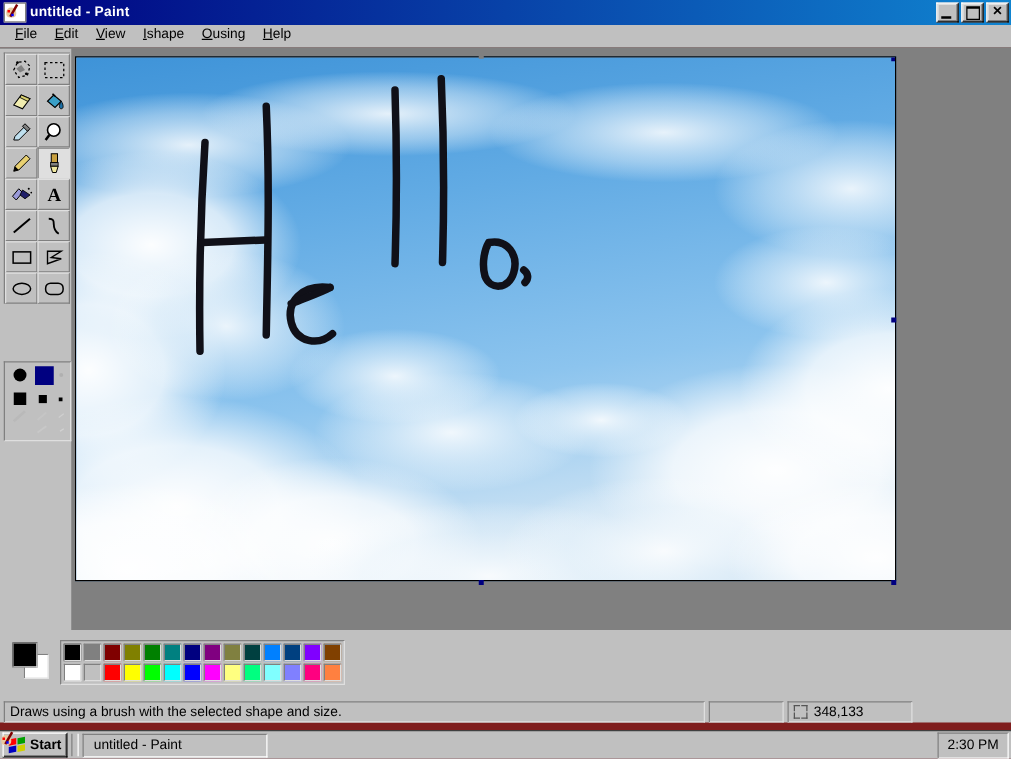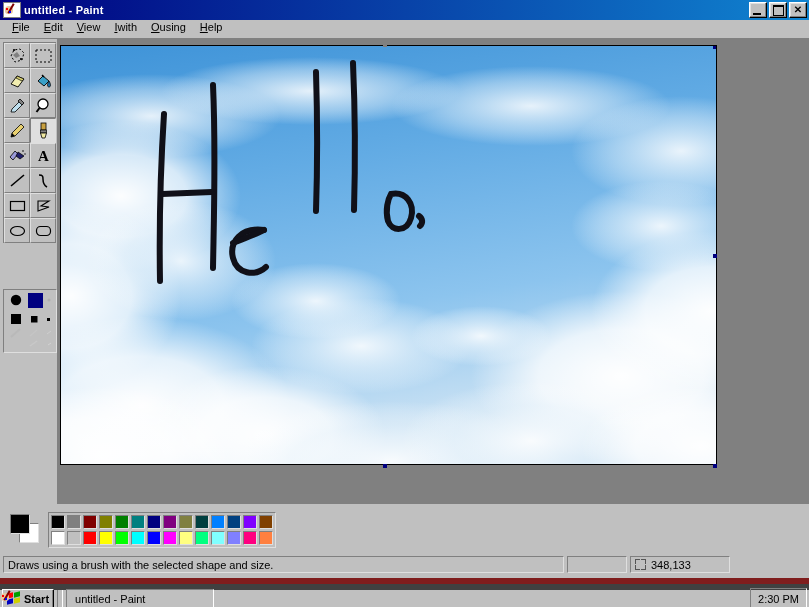--- a/index.html
+++ b/index.html
@@ -124,21 +124,21 @@
   .palrow{display:flex;}
   .swatch{
     width:14px;height:14px;box-sizing:border-box;margin:1px;
     border-top:1px solid #808080;border-left:1px solid #808080;
     border-right:1px solid #dfdfdf;border-bottom:1px solid #dfdfdf;
   }
 
   
   .statusbar{
     position:absolute;left:0;top:556px;width:809px;height:22px;background:#c0c0c0;
-    display:flex;align-items:flex-start;padding:0 3px;box-sizing:border-box;gap:3px;
+    display:flex;align-items:flex-end;padding:0 3px;box-sizing:border-box;gap:3px;
   }
   .stpanel{
     height:17px;box-sizing:border-box;
     border-top:1px solid #808080;border-left:1px solid #808080;
     border-right:1px solid #dfdfdf;border-bottom:1px solid #dfdfdf;
     display:flex;align-items:center;padding:0 4px;font-size:11px;
   }
   .st-hint{flex:none;width:561px;}
   .st-size{flex:none;width:60px;}
   .st-coord{flex:none;width:100px;gap:5px;}
@@ -157,21 +157,21 @@
   .globe .land{position:absolute;background:#4f7a3a;border-radius:45%;opacity:.95;}
   .wmtext{
     font-size:20px;font-weight:bold;color:#fff;
     text-shadow:1px 1px 0 #888, -1px 0 0 #999;
     letter-spacing:1px;opacity:.95;
   }
 
   
   .taskbar{
     position:absolute;left:0;top:584px;width:809px;height:23px;background:#c0c0c0;
-    border-top:6px solid #404040;display:flex;align-items:center;padding:2px;box-sizing:border-box;text-align:right;
+    border-top:1px solid #404040;display:flex;align-items:center;padding:2px;box-sizing:border-box;text-align:right;
   }
   .startbtn{
     height:18px;display:flex;align-items:center;gap:3px;padding:0 4px;
     background:#c0c0c0;font-weight:bold;font-size:11px;
     border-top:1px solid #fff;border-left:1px solid #fff;
     border-right:1px solid #000;border-bottom:1px solid #000;
     box-shadow:inset -1px -1px 0 #808080;
   }
   .flag{width:14px;height:13px;position:relative;flex:none;}
   .flag i{position:absolute;width:6px;height:5px;}
@@ -213,21 +213,21 @@
       <div class="tbtn cls">
           <span class="gl">✕</span>
         </div>
     </div>
   </div>
 
   <div class="menubar">
     <div class="menu-item"><u>F</u><span>ile</span></div>
     <div class="menu-item"><u>E</u><span>dit</span></div>
     <div class="menu-item"><u>V</u><span>iew</span></div>
-    <div class="menu-item"><u>I</u><span>with</span></div>
+    <div class="menu-item"><u>I</u><span>shape</span></div>
     <div class="menu-item"><u>O</u><span>using</span></div>
     <div class="menu-item"><u>H</u><span>elp</span></div>
   </div>
 
   <div class="workarea">
 
     <div class="toolbox">
       <div class="toolgrid">
 
         <div class="tool">

